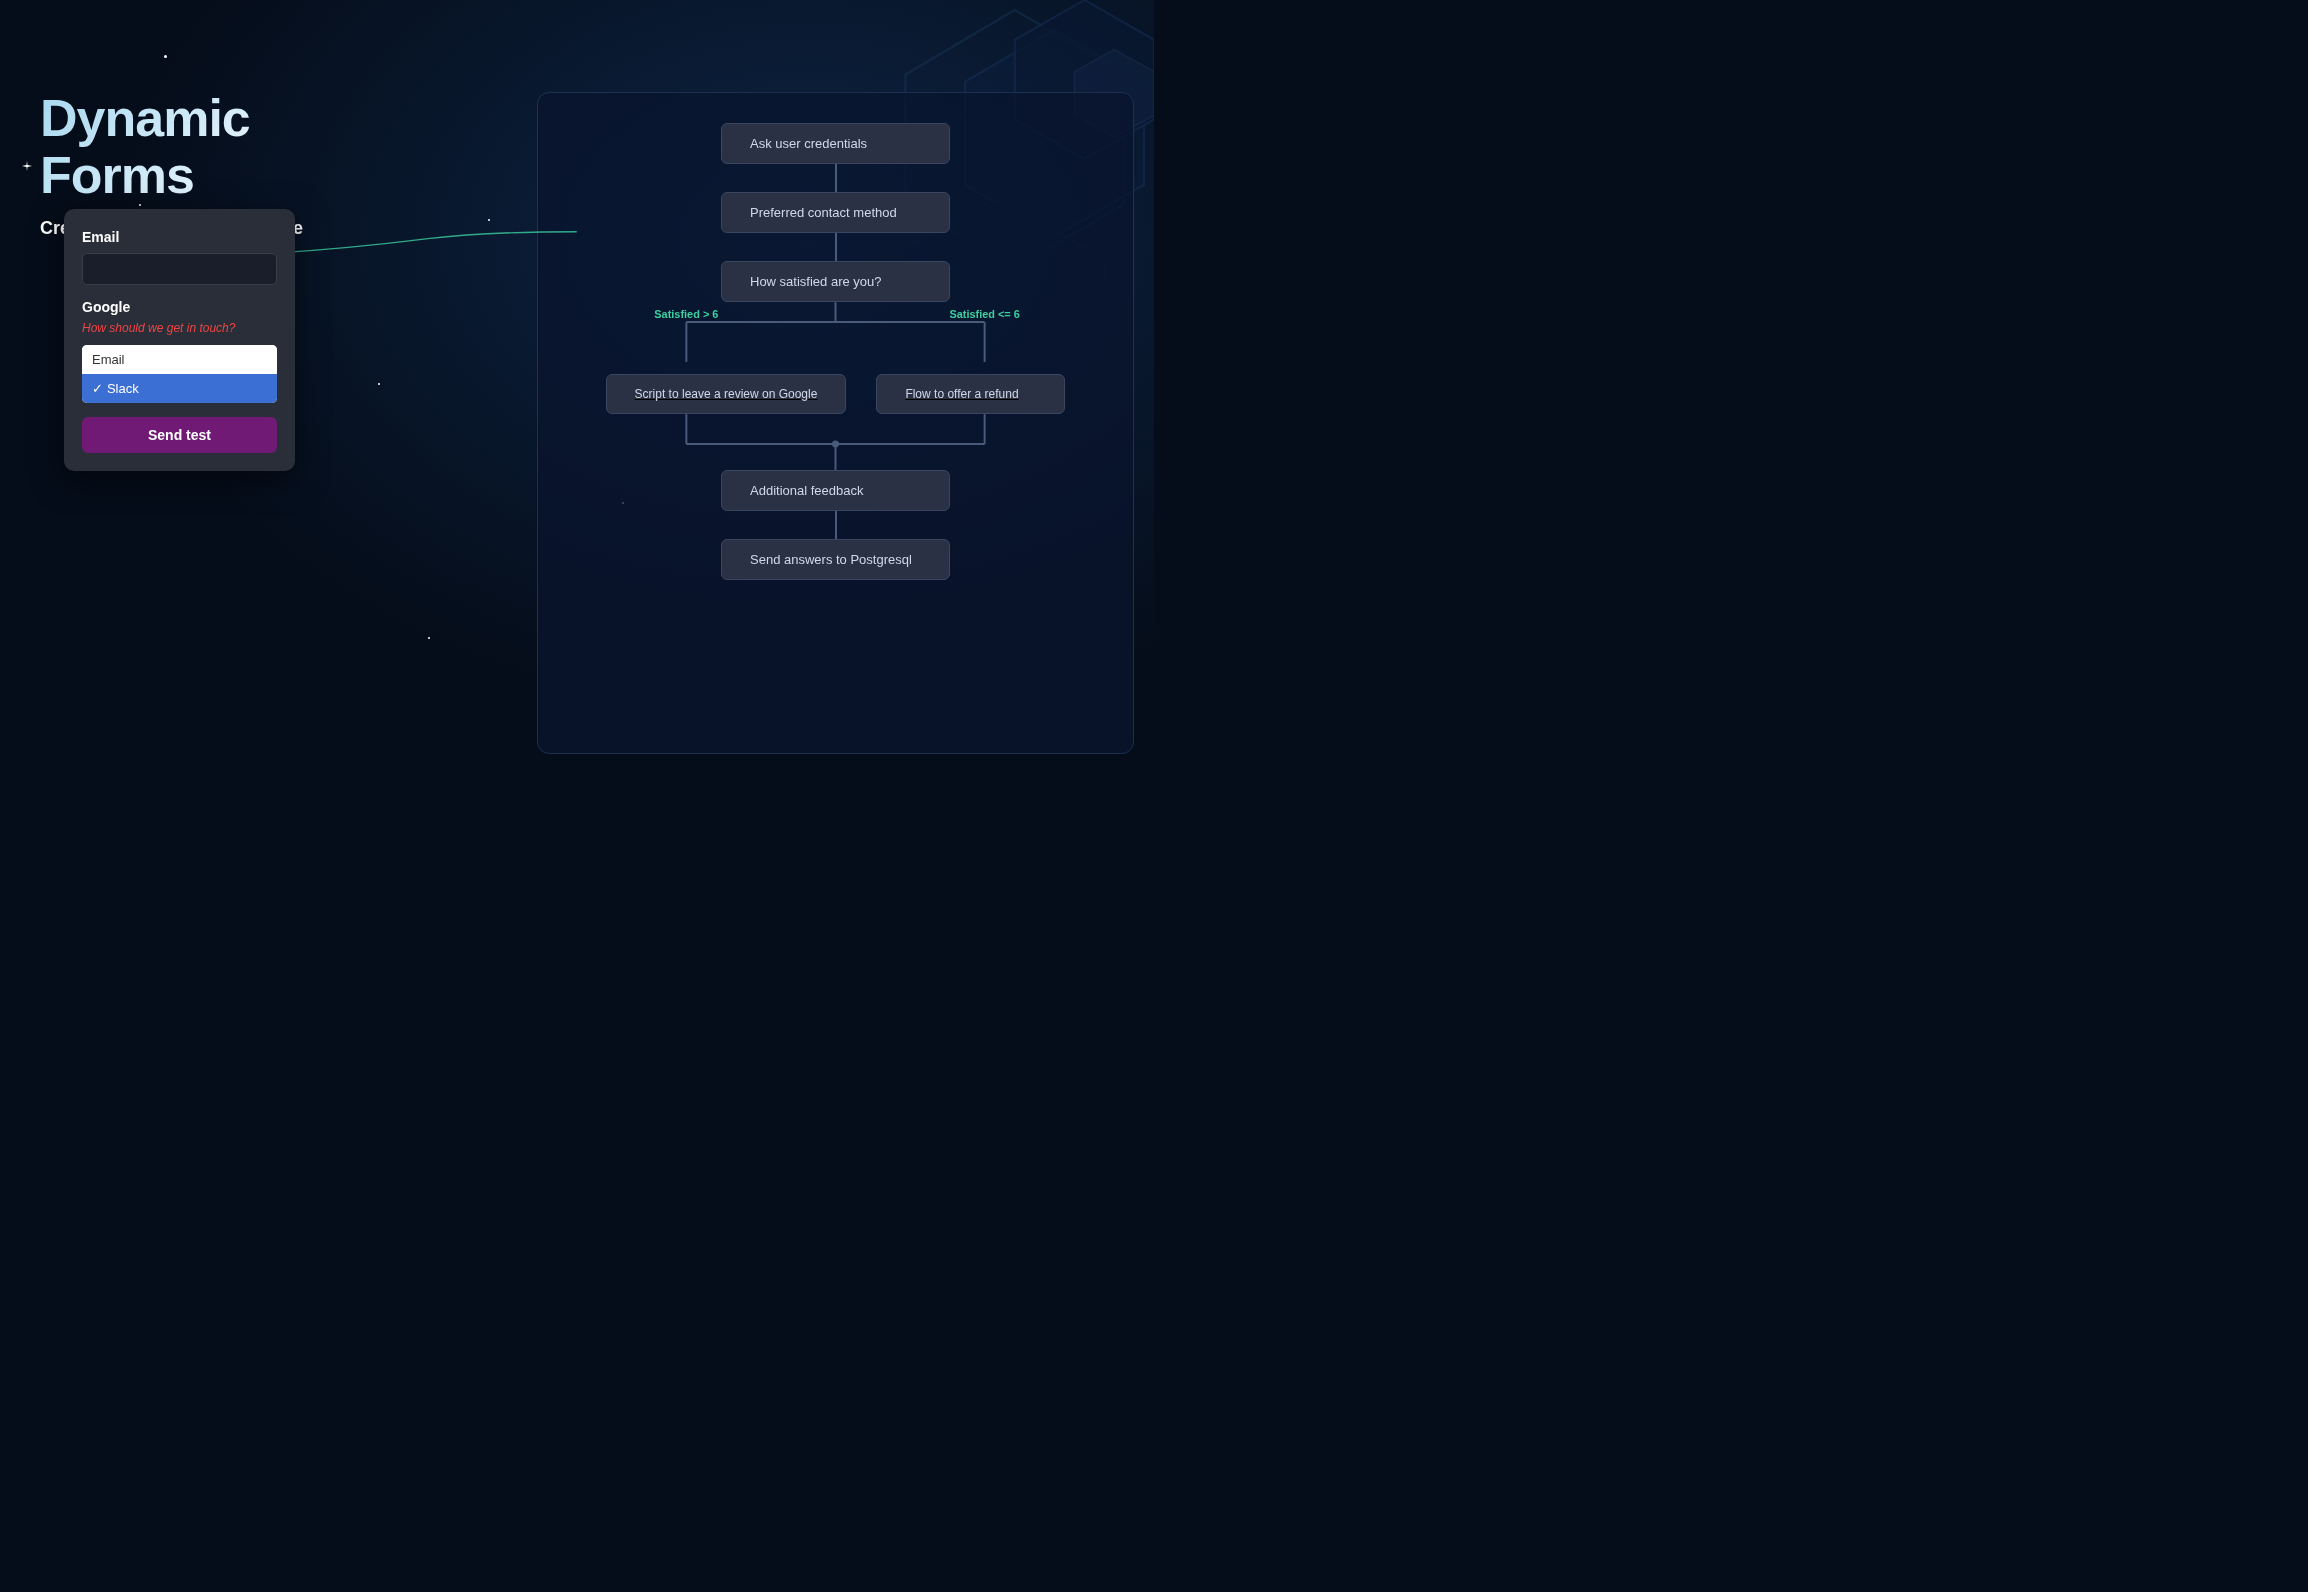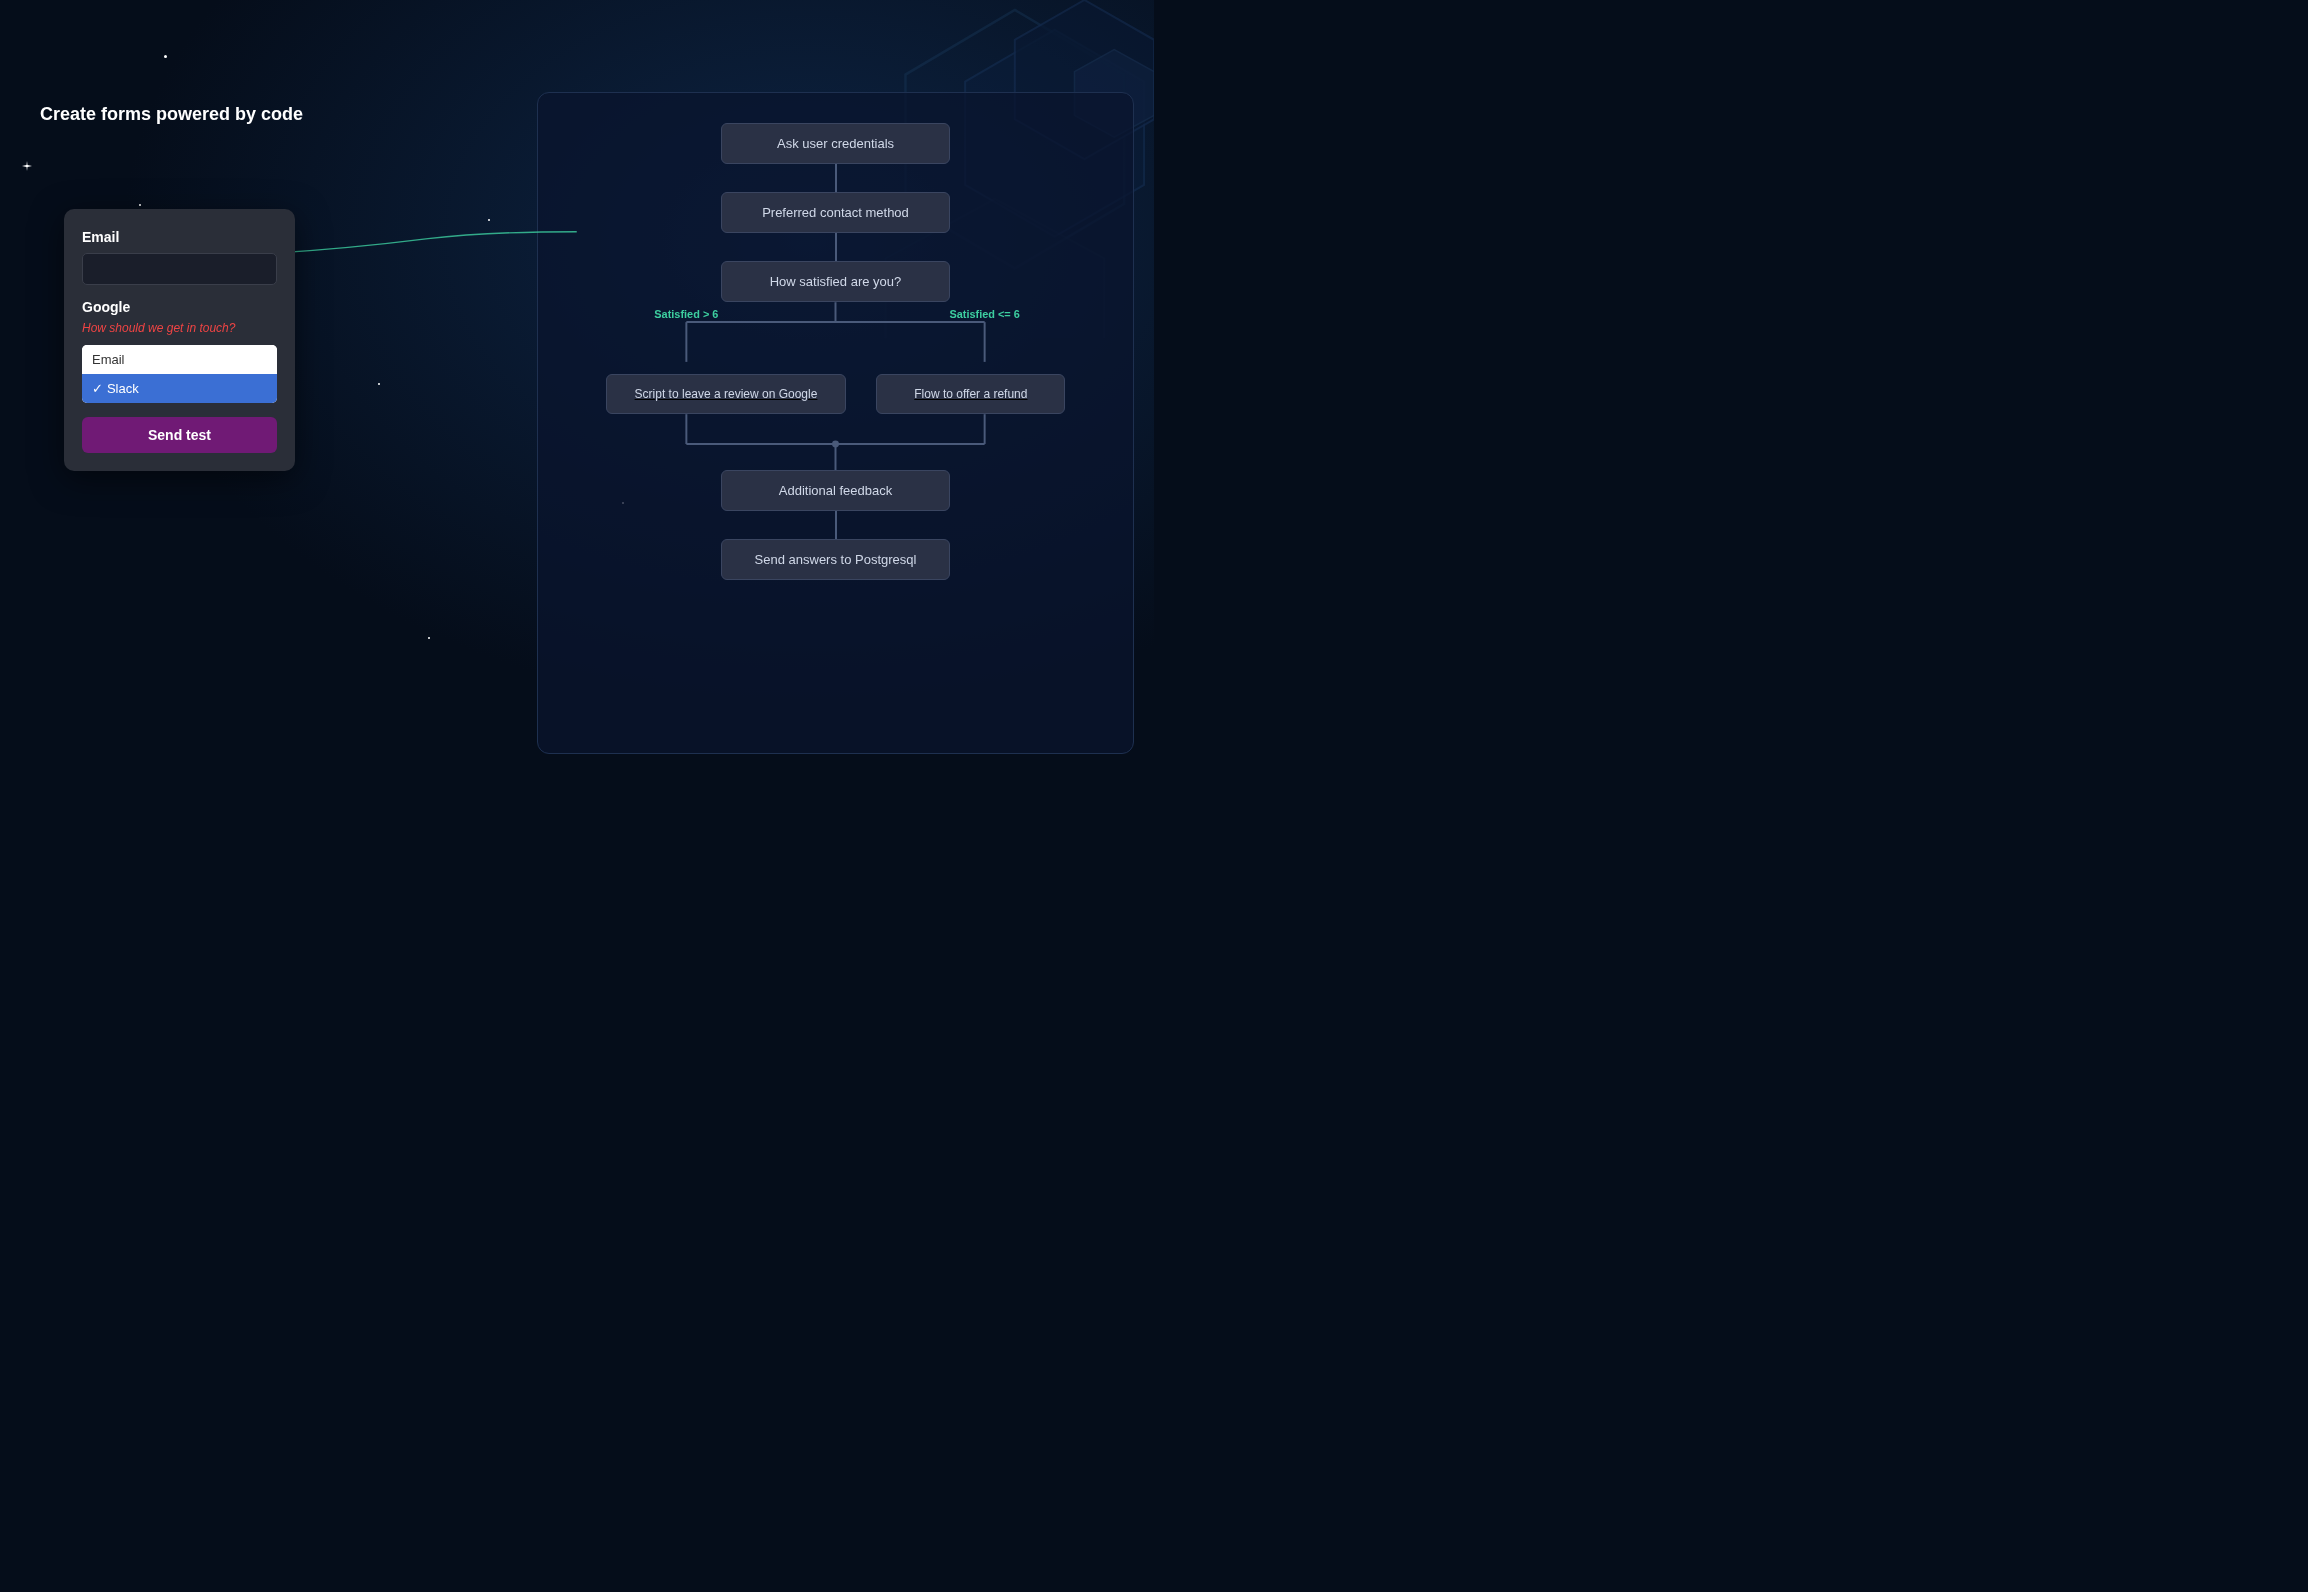--- a/index.html
+++ b/index.html
@@ -176,21 +176,21 @@
       gap: 0;
     }
 
     .flow-node {
       background: #2a3145;
       border: 1px solid #3a4560;
       border-radius: 6px;
       padding: 12px 28px;
       color: #d0d8e8;
       font-size: 13px;
-      text-align: center;
+      text-align: left;
       min-width: 229px;
     }
 
     .flow-line {
       width: 2px;
       height: 28px;
       background: #4a5a7a;
     }
   </style>
 </head>
@@ -211,20 +211,21 @@
 <div class="star" style="top:55px;left:164px;width:3px;height:3px;"></div>
 <div class="star" style="top:161px;left:22px;width:10px;height:10px;clip-path:polygon(50% 0%, 55% 40%, 100% 50%, 55% 60%, 50% 100%, 45% 60%, 0% 50%, 45% 40%);background:white;border-radius:0;"></div>
 <div class="star" style="top:204px;left:139px;width:2px;height:2px;"></div>
 <div class="star" style="top:383px;left:378px;width:2px;height:2px;"></div>
 <div class="star" style="top:219px;left:488px;width:2px;height:2px;"></div>
 <div class="star" style="top:289px;left:736px;width:2px;height:2px;"></div>
 <div class="star" style="top:502px;left:622px;width:2px;height:2px;"></div>
 <div class="star" style="top:637px;left:428px;width:2px;height:2px;"></div>
 
 <div class="left-section">
+  <h1 class="main-title">Dynamic Forms</h1>
   <p class="subtitle">Create forms powered by code</p>
 </div>
 
 <div class="form-card">
   <div class="form-label">Email</div>
   <input class="form-input" type="text" style="">
 
   <div class="form-group-label">Google</div>
   <div class="form-group-sublabel">How should we get in touch?</div>
 

